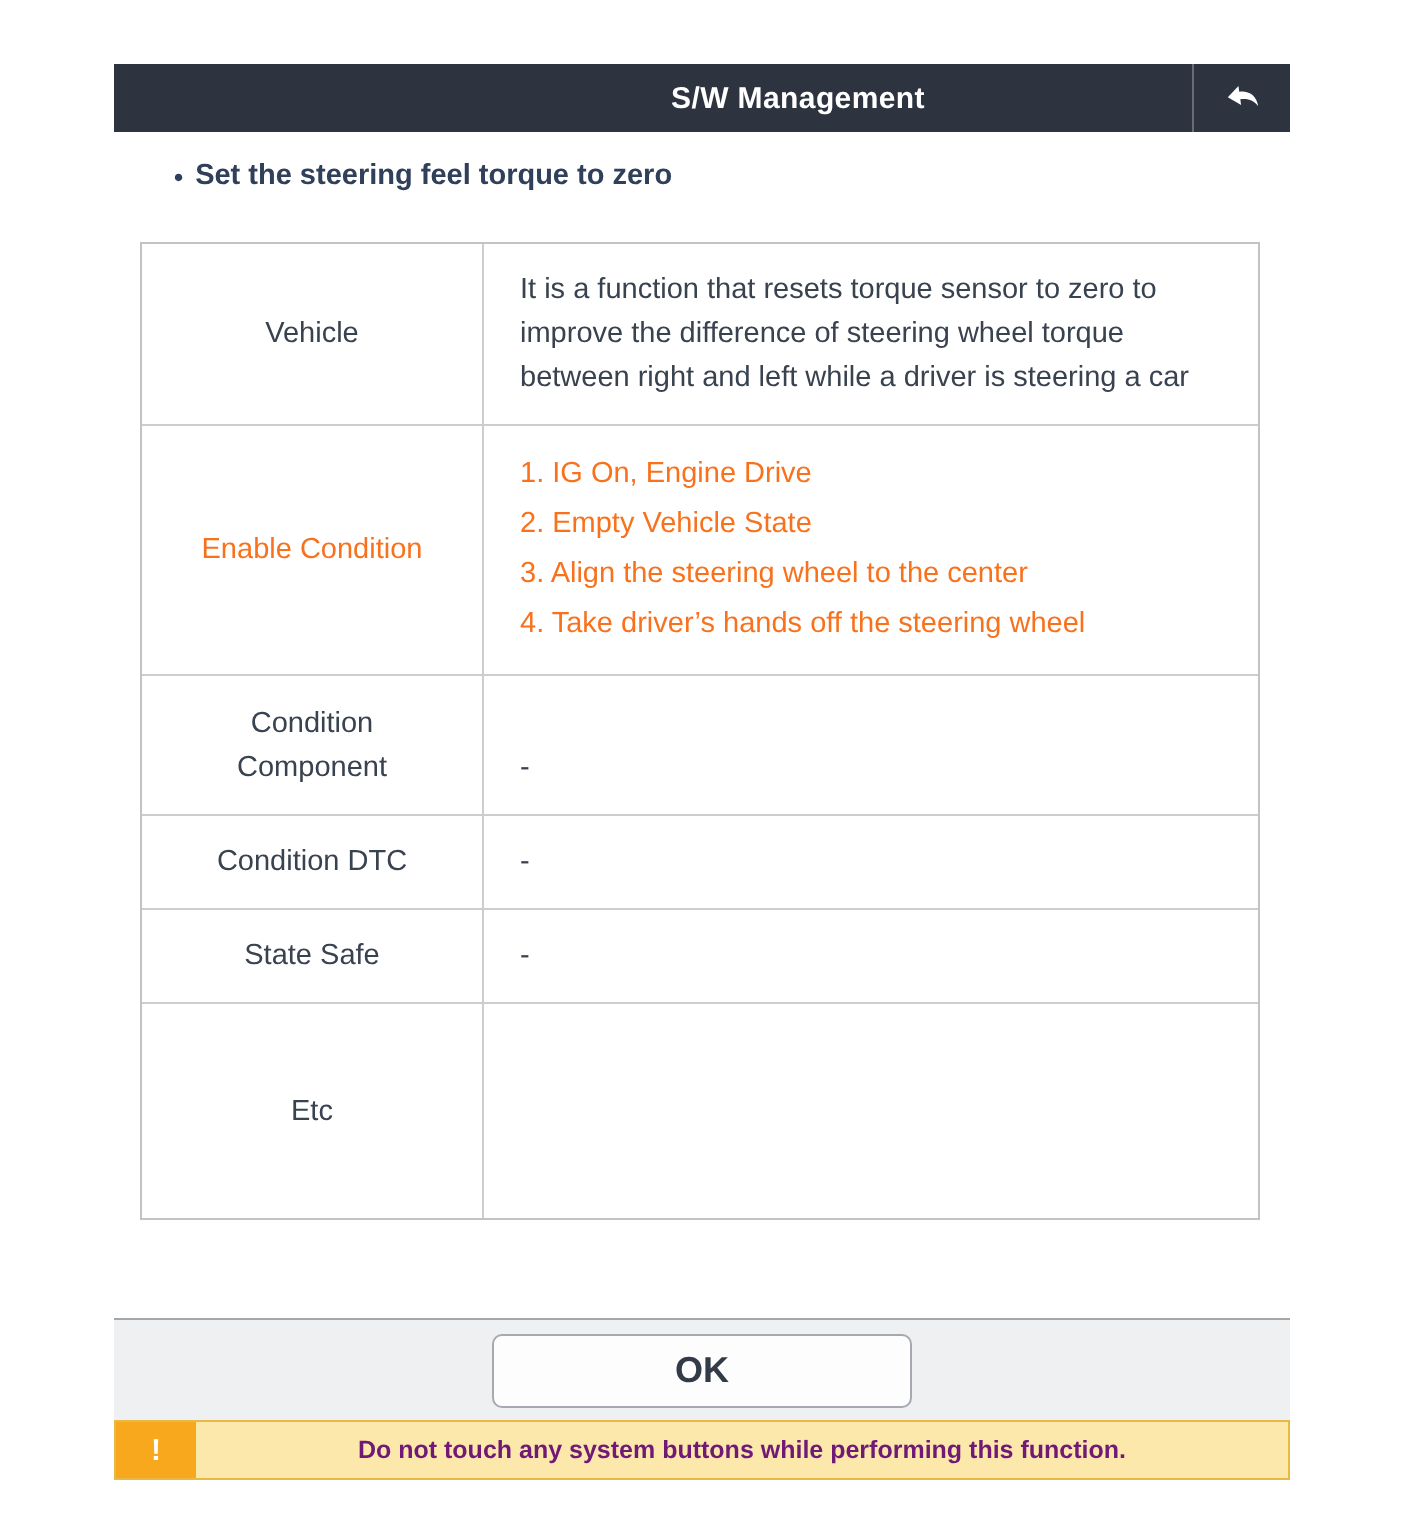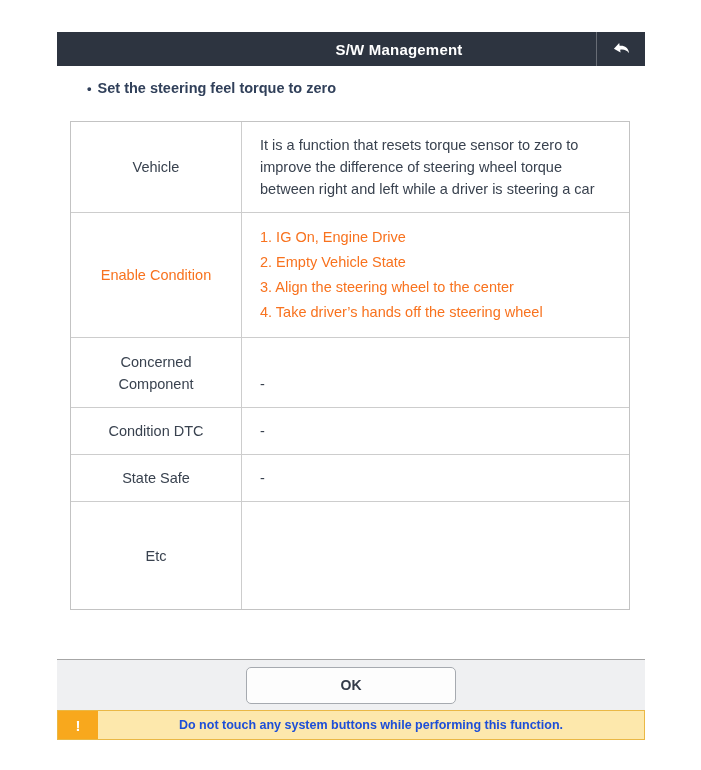--- a/index.html
+++ b/index.html
@@ -61,39 +61,39 @@
 
   
   .footer-band {
     position:absolute; left:57px; top:659px; width:588px; height:51px;
     background:#EFF0F2; border-top:1px solid #A6A6A6;
     display:flex; align-items:center; justify-content:center;
   }
   .ok-button {
     width:210px; height:37px; background:#FDFDFD;
     border:1px solid #A6AAB0; border-radius:5px; cursor:pointer;
-    color:#333B49; font-size:14px; font-weight:bold;
+    color:#333B49; font-size:18px; font-weight:bold;
     font-family:"Liberation Sans", sans-serif;
     display:flex; align-items:center; justify-content:center;
   }
 
   
   .warning-bar {
     position:absolute; left:57px; top:710px; width:588px; height:30px;
     background:var(--warn-bg,#FDE8AC); border:1px solid var(--warn-border,#EAB845);
     display:flex; align-items:stretch;
   }
   .warning-badge {
     flex:0 0 40px; background:var(--warn-badge,#F8A81D);
     display:flex; align-items:center; justify-content:center;
     color:#ffffff; font-size:15px; font-weight:bold;
   }
   .warning-message {
     flex:1; display:flex; align-items:center; justify-content:center;
-    color:#1d4ed8; font-size:12.5px; font-weight:bold;
+    color:#701a75; font-size:12.5px; font-weight:bold;
   }
 </style>
 </head>
 <body>
 
 <div class="app">
 
   <div class="titlebar">
     <div class="titlebar-title">S/W Management</div>
     <div class="titlebar-right">
@@ -118,21 +118,21 @@
       <div class="t-row highlight">
         <div class="t-label">Enable Condition</div>
         <div class="t-value">
           <div>1. IG On, Engine Drive</div>
           <div>2. Empty Vehicle State</div>
           <div>3. Align the steering wheel to the center</div>
           <div>4. Take driver’s hands off the steering wheel</div>
         </div>
       </div>
       <div class="t-row">
-        <div class="t-label">Concerned Component</div>
+        <div class="t-label">Condition Component</div>
         <div class="t-value">
           <div>-</div>
         </div>
       </div>
       <div class="t-row">
         <div class="t-label">Condition DTC</div>
         <div class="t-value">
           <div>-</div>
         </div>
       </div>

